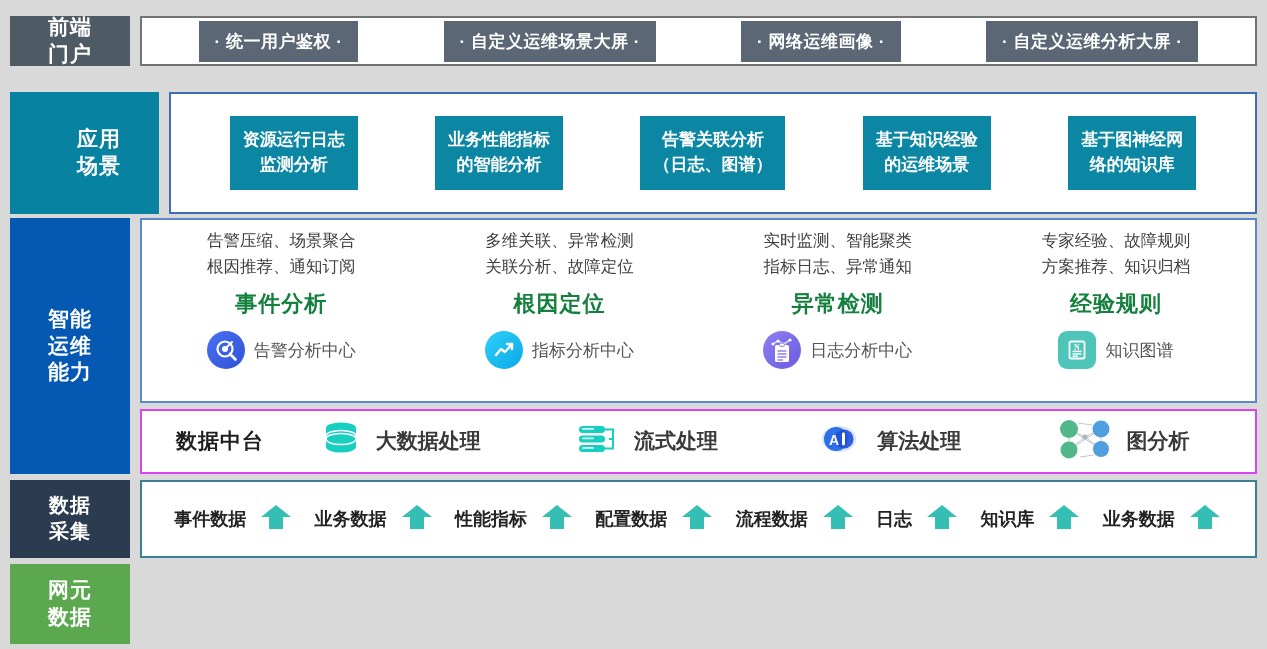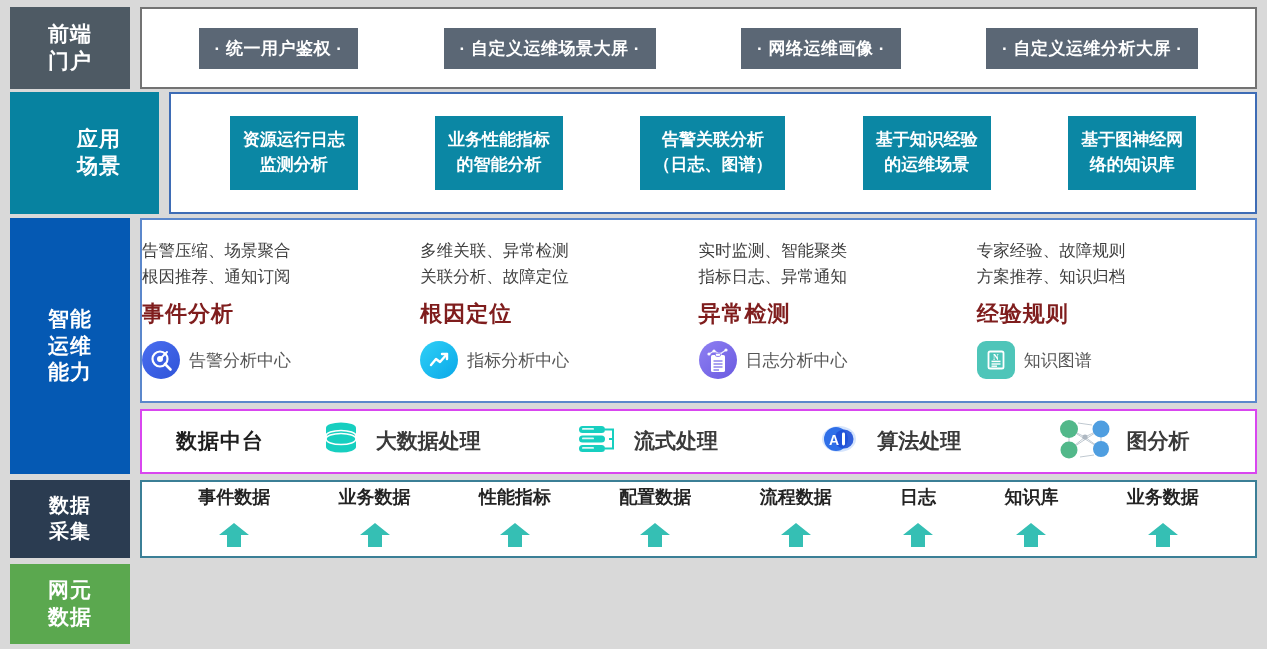--- a/index.html
+++ b/index.html
@@ -20,21 +20,21 @@
     color:#ffffff;font-weight:bold;font-size:21px;line-height:1.28;
     letter-spacing:1px;
   }
   .label span{display:block;}
   .panel{
     flex:1 1 auto;background:#ffffff;margin-left:10px;
     display:flex;align-items:center;position:relative;
   }
 
   
-  #row-portal{top:7px;height:82px;}
+  #row-portal{top:16px;height:50px;}
   #row-portal .label{background:#4e5a64;}
   #row-portal .panel{border:2px solid #737373;justify-content:space-around;padding:0 14px;}
   .portal-chip{
     background:#5b6775;color:#fff;font-weight:bold;font-size:17px;
     padding:9px 16px;white-space:nowrap;letter-spacing:.5px;
   }
 
   
   #row-scenario{top:92px;height:122px;}
   #row-scenario .label{background:#0782a0;padding-left:29px;}
@@ -48,26 +48,26 @@
   #row-capability{top:218px;height:256px;}
   #row-capability .label{background:#0559b3;}
   #row-capability .stackwrap{
     flex:1 1 auto;margin-left:10px;display:flex;flex-direction:column;gap:6px;
   }
   .cap-panel{
     background:#ffffff;border:2px solid #5b87cb;height:182px;
     display:flex;align-items:stretch;
   }
   .cap-col{
-    flex:1 1 0;display:flex;flex-direction:column;align-items:flex-start;
-    justify-content:flex-start;padding-top:18px;position:relative;
+    flex:1 1 0;display:flex;flex-direction:column;align-items:center;
+    justify-content:flex-start;padding-top:8px;position:relative;
   }
   .cap-sub{font-size:16.5px;color:#3f3f3f;line-height:1.55;white-space:nowrap;}
   .cap-title{
-    font-size:22px;font-weight:bold;color:#7f1d1d;margin-top:10px;
+    font-size:22px;font-weight:bold;color:#15803d;margin-top:10px;
     letter-spacing:1px;white-space:nowrap;
   }
   .cap-prod{display:flex;align-items:center;gap:9px;margin-top:12px;}
   .cap-prod-name{font-size:17px;color:#555555;white-space:nowrap;}
 
   
   .dp-panel{
     background:#ffffff;border:2px solid #d946ef;height:62px;
     display:flex;align-items:center;
   }
@@ -76,21 +76,21 @@
     margin-left:34px;margin-right:6px;white-space:nowrap;
   }
   .dp-items{flex:1 1 auto;display:flex;align-items:center;justify-content:space-around;padding-right:18px;}
   .dp-item{display:flex;align-items:center;gap:12px;}
   .dp-item-name{font-size:21px;font-weight:bold;color:#3a3a3a;white-space:nowrap;}
 
   
   #row-collect{top:480px;height:78px;}
   #row-collect .label{background:#2b3c51;font-size:20px;}
   #row-collect .panel{border:2px solid #3b7f96;justify-content:space-around;padding:0 22px;}
-  .collect-item{display:flex;flex-direction:column;align-items:center;gap:12px;}
+  .collect-item{display:flex;flex-direction:row;align-items:center;gap:12px;}
   .collect-name{font-size:18px;font-weight:bold;color:#232323;white-space:nowrap;}
 
   
   #row-ne{top:564px;height:80px;}
   #row-ne .label{background:#5ba84f;}
   #row-ne .panel{border:2px solid #5ba84f;justify-content:space-around;padding:0 40px;}
   .ne-item{font-size:19px;color:#222222;white-space:nowrap;}
 
   
   .circ{border-radius:50%;display:flex;align-items:center;justify-content:center;}

